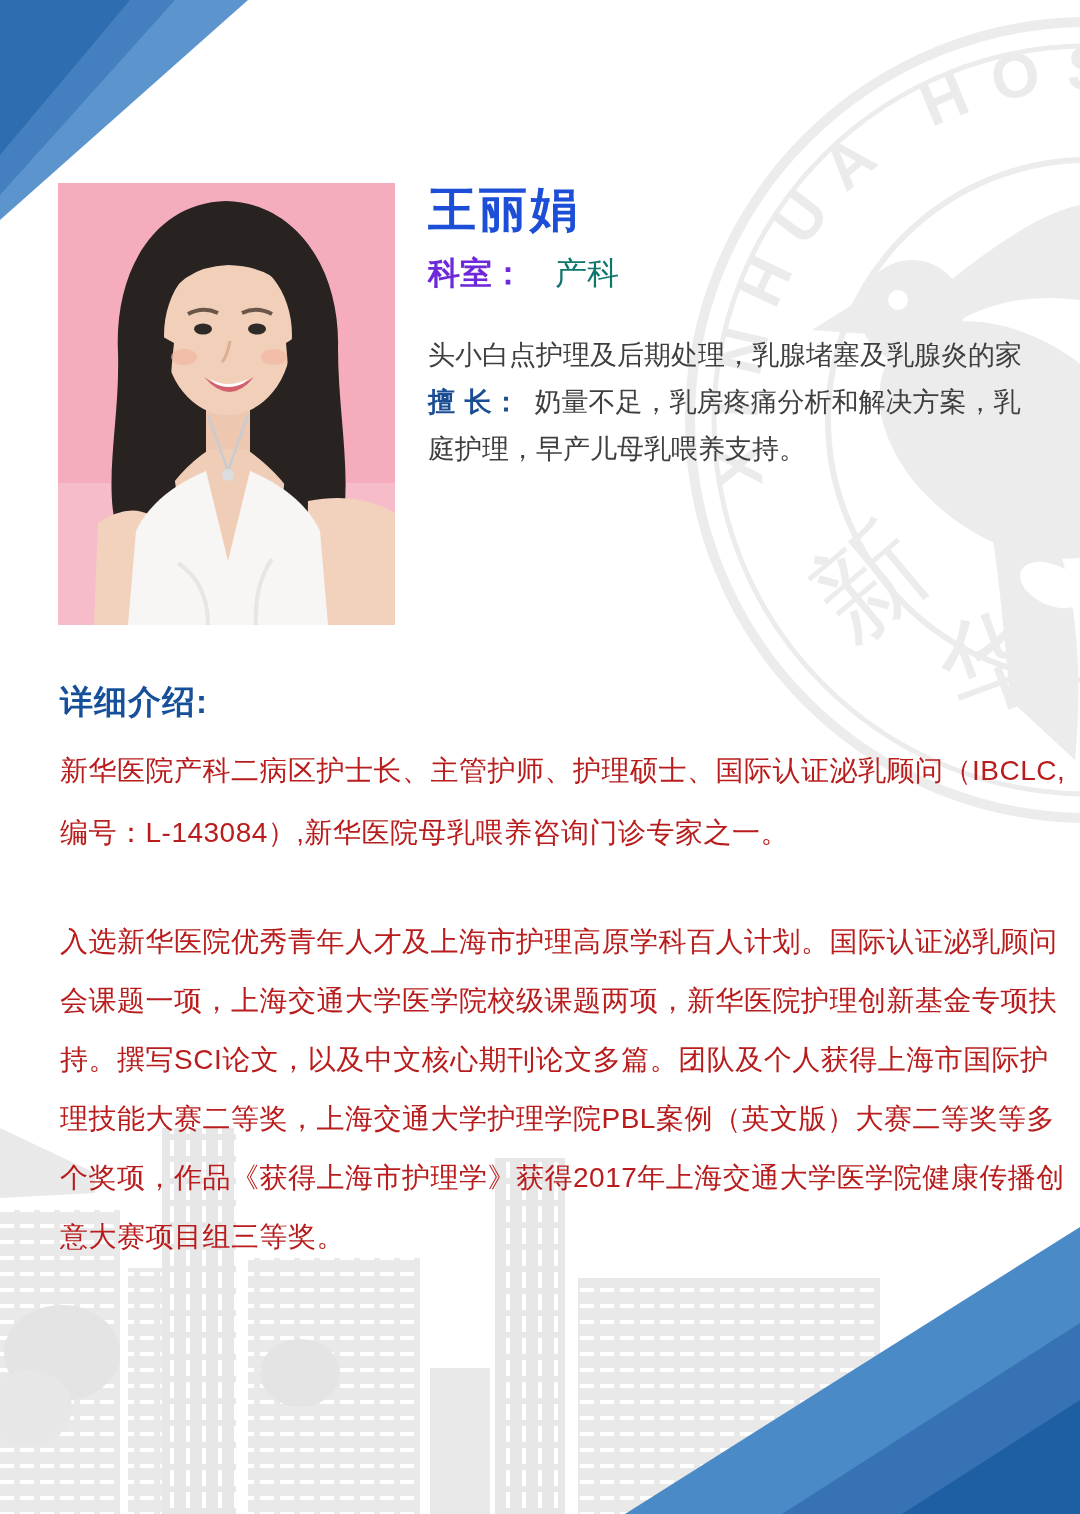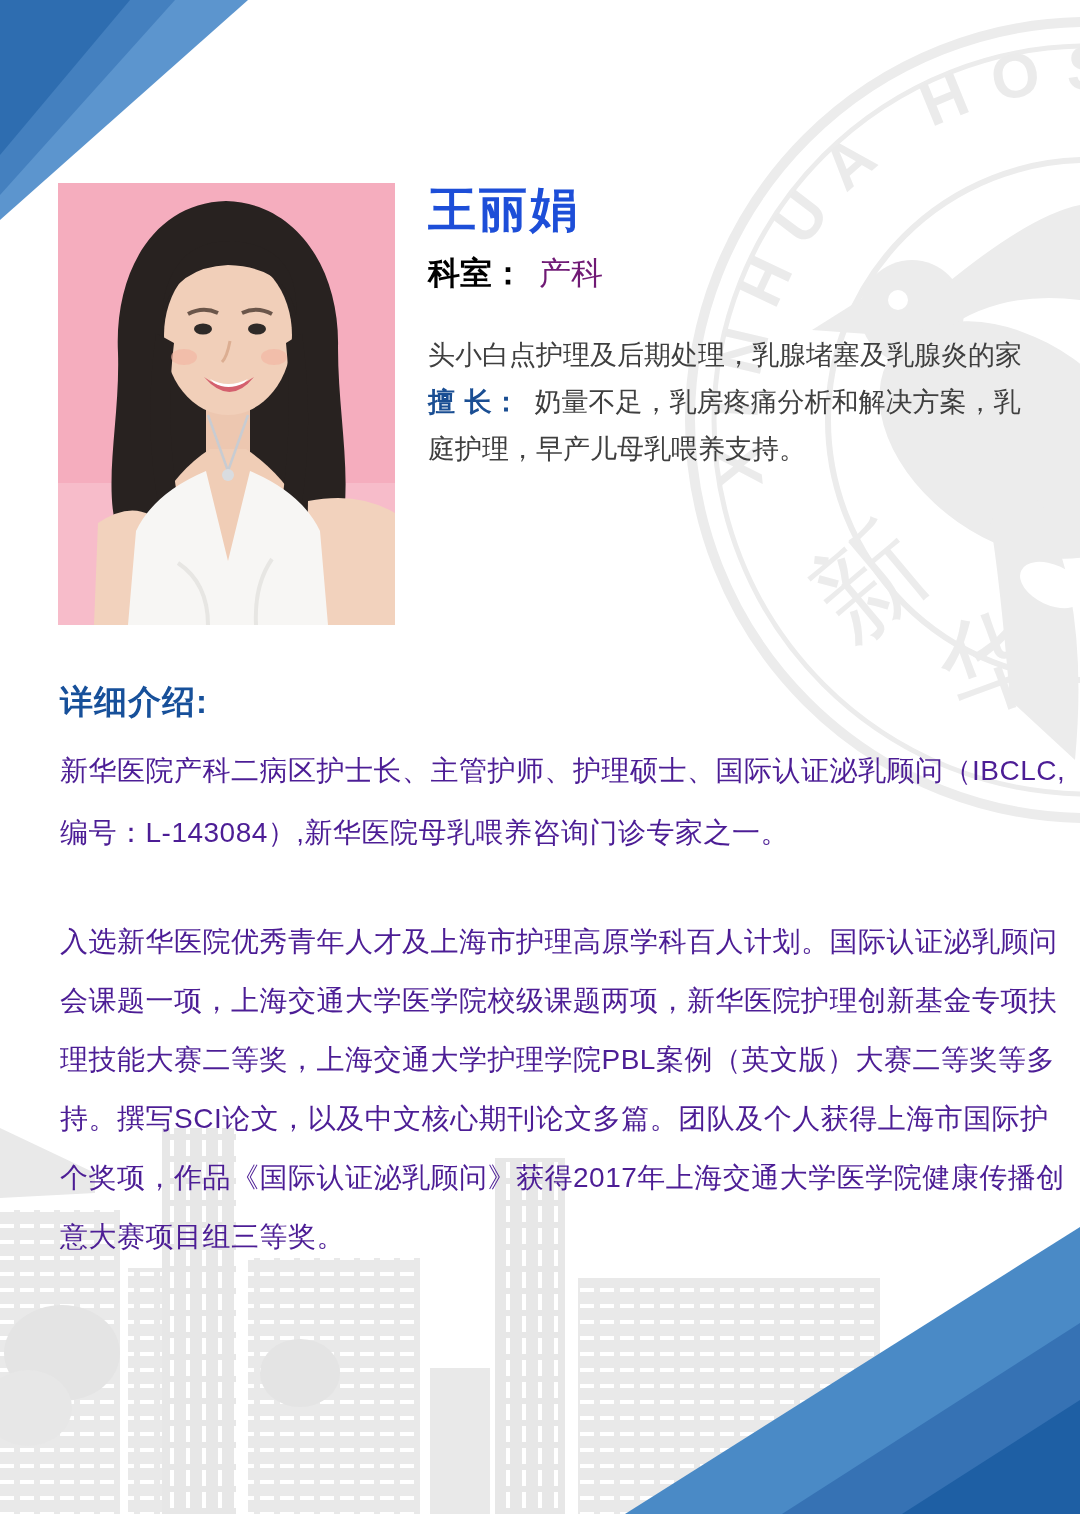--- a/index.html
+++ b/index.html
@@ -12,30 +12,30 @@
   .sky-svg{position:absolute;left:0;top:1118px;pointer-events:none;}
   .deco-svg{position:absolute;left:0;top:0;pointer-events:none;}
   
   .photo{position:absolute;left:58px;top:183px;width:337px;height:442px;overflow:hidden;}
   
   .name{
     position:absolute;left:428px;top:186px;font-size:48px;font-weight:900;
     color:#1d4ed8;letter-spacing:3px;line-height:1;
   }
   .dept{position:absolute;left:428px;top:256px;font-size:32px;line-height:1.1;white-space:nowrap;}
-  .dept .lbl{color:#000000;font-weight:bold;}
-  .dept .val{color:#701a75;margin-left:6px;text-align:right;}
+  .dept .lbl{color:#6d28d9;font-weight:bold;}
+  .dept .val{color:#0f766e;margin-left:22px;text-align:right;}
   .spec{position:absolute;left:428px;top:332px;width:620px;font-size:27px;color:#3F3F3F;}
   .spec .line{line-height:47px;white-space:nowrap;}
   .spec .lbl{color:#1A4E93;font-weight:bold;margin-right:14px;letter-spacing:1px;}
   .intro-head{
     position:absolute;left:60px;top:680px;font-size:33px;font-weight:900;
     color:#17509A;letter-spacing:1px;
   }
-  .para{position:absolute;left:60px;width:980px;color:#4c1d95;font-size:28px;}
+  .para{position:absolute;left:60px;width:980px;color:#b91c1c;font-size:28px;}
   .para .line{white-space:nowrap;letter-spacing:0.5px;}
   .p1{top:740px;}
   .p1 .line{line-height:62px;}
   .p2{top:912px;}
   .p2 .line{line-height:59px;}
 </style>
 </head>
 <body>
 
 <div id="canvas">
@@ -156,19 +156,19 @@
   <div class="intro-head">详细介绍:</div>
 
   <div class="para p1">
     <div class="line">新华医院产科二病区护士长、主管护师、护理硕士、国际认证泌乳顾问（IBCLC,</div>
     <div class="line">编号：L-143084）,新华医院母乳喂养咨询门诊专家之一。</div>
   </div>
 
   <div class="para p2">
     <div class="line">入选新华医院优秀青年人才及上海市护理高原学科百人计划。国际认证泌乳顾问</div>
     <div class="line">会课题一项，上海交通大学医学院校级课题两项，新华医院护理创新基金专项扶</div>
+    <div class="line">持。撰写SCI论文，以及中文核心期刊论文多篇。团队及个人获得上海市国际护</div>
     <div class="line">理技能大赛二等奖，上海交通大学护理学院PBL案例（英文版）大赛二等奖等多</div>
-    <div class="line">持。撰写SCI论文，以及中文核心期刊论文多篇。团队及个人获得上海市国际护</div>
-    <div class="line">个奖项，作品《国际认证泌乳顾问》获得2017年上海交通大学医学院健康传播创</div>
+    <div class="line">个奖项，作品《获得上海市护理学》获得2017年上海交通大学医学院健康传播创</div>
     <div class="line">意大赛项目组三等奖。</div>
   </div>
 
 </div>
 
 </body></html>

